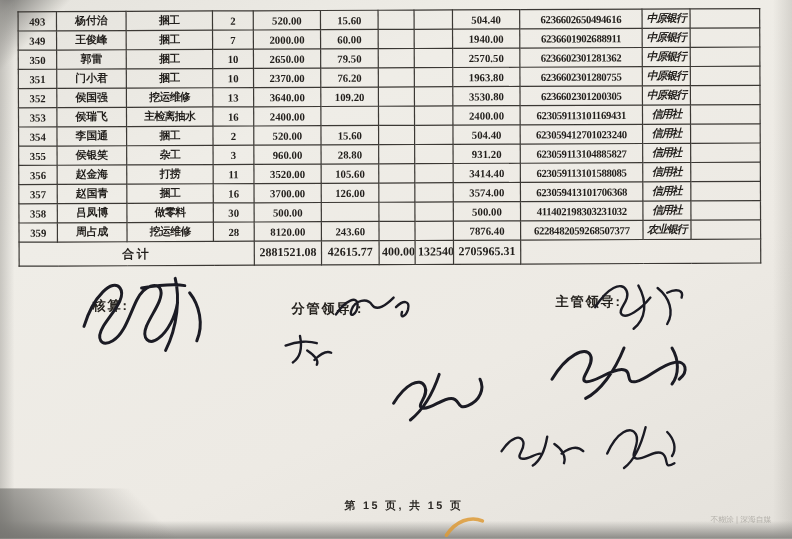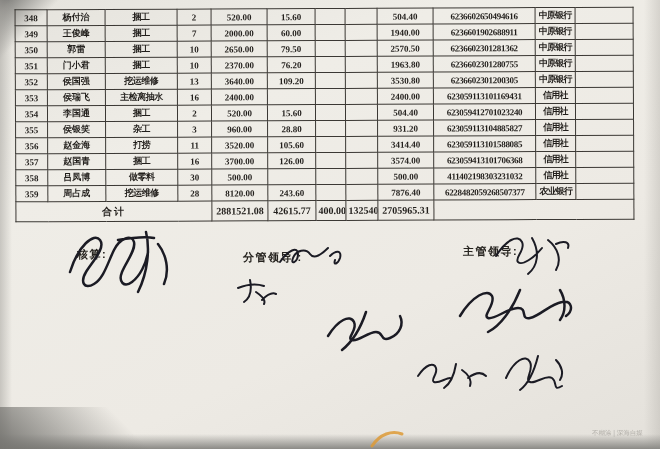--- a/index.html
+++ b/index.html
@@ -45,21 +45,21 @@
     color:#221f1c;
     font-family:"Liberation Serif",serif;
     font-weight:bold;font-size:9px;
     text-align:center;vertical-align:middle;
     white-space:nowrap;overflow:hidden;
   }
   td.c-no{font-size:8.5px;color:#35322e;}
   td.c-name,td.c-job{font-family:"Liberation Sans",sans-serif;font-size:9px;letter-spacing:0;}
   td.c-job{font-size:8.5px;letter-spacing:-0.5px;}
   td.c-card{font-size:8px;letter-spacing:-0.3px;}
-  td.c-bank{font-family:"Liberation Sans",sans-serif;font-size:8.5px;letter-spacing:-0.8px;}
+  td.c-bank{font-family:"Liberation Sans",sans-serif;font-size:8.5px;letter-spacing:-0.8px;font-style:italic;}
   td.c-col7,td.c-col8{font-size:8px;}
   tr.total-row td{height:19px;font-size:10px;}
   td.total-label{
     font-family:"Liberation Sans",sans-serif;font-size:10px;
     text-align:right;padding-right:18px;letter-spacing:2px;
   }
 
   .sig-label{
     position:absolute;font-weight:bold;color:#26231f;
     font-size:11px;letter-spacing:1.5px;white-space:nowrap;margin-left:25px;
@@ -101,21 +101,21 @@
         <col style="width:48px">
       <col style="width:30px">
         <col style="width:32px">
         <col style="width:56px">
       <col style="width:102px">
         <col style="width:40px">
         <col style="width:58px">
     </colgroup>
     <tbody>
         <tr>
-          <td class="c-no">348</td>
+          <td class="c-no">493</td>
           <td class="c-name">杨付治</td>
           <td class="c-job">捆工</td>
           <td class="c-days">2</td>
           <td class="c-gross">520.00</td>
           <td class="c-deduct">15.60</td>
           <td class="c-col7"></td>
           <td class="c-col8"></td>
           <td class="c-net">504.40</td>
           <td class="c-card">6236602650494616</td>
           <td class="c-bank">中原银行</td>
@@ -296,14 +296,15 @@
     <path d="M280,262 C288,250 298,246 298,254 C298,262 290,266 293,258 C296,250 306,248 310,254 C314,260 322,254 328,248 M330,256 C336,250 342,250 340,258 C338,264 333,266 335,260"></path>
     <path d="M238,288 C248,284 258,284 264,286 M250,280 C252,290 250,298 244,302 M256,292 C262,296 266,300 264,304 M262,300 C268,294 272,292 276,294"></path>
     <path d="M496,256 C506,240 518,234 522,242 C526,250 514,258 518,262 C522,266 534,258 542,248 M532,238 C540,252 538,266 528,274 M548,240 C558,248 562,260 556,270 M556,244 C564,240 570,242 568,248"></path>
     <path class="thick" d="M460,316 C472,296 488,288 492,296 C496,304 482,316 488,318 C494,320 508,308 518,308 C528,308 520,320 530,318 C540,316 550,304 562,302 C572,300 574,310 566,316 M520,290 C512,310 500,326 488,332 M560,290 C566,300 566,312 560,320"></path>
     <path class="thick" d="M328,336 C338,320 350,314 354,322 C358,330 346,338 352,340 C358,342 368,332 376,332 C384,332 380,342 390,338 C400,334 404,324 400,316 M366,312 C360,330 352,342 342,350"></path>
     <path d="M418,376 C426,364 434,362 436,368 C438,374 430,380 434,382 C438,384 446,378 450,378 M456,364 C454,376 450,384 444,388 M462,370 C468,374 472,380 470,386 M468,378 C476,372 482,372 486,376"></path>
     <path d="M506,378 C514,360 526,354 530,362 C534,370 524,380 530,382 C536,384 546,374 552,378 C558,382 552,392 562,386 M538,356 C534,372 528,384 520,390 M556,360 C562,366 564,374 560,380"></path>
     <path class="orange" d="M372,446 C380,434 392,430 402,434"></path>
   </svg>
 
+  <div class="page-footer">第 15 页, 共 15 页</div>
   <div class="watermark">不糊涂 | 深海自媒</div>
 </div>
 
 </body></html>

